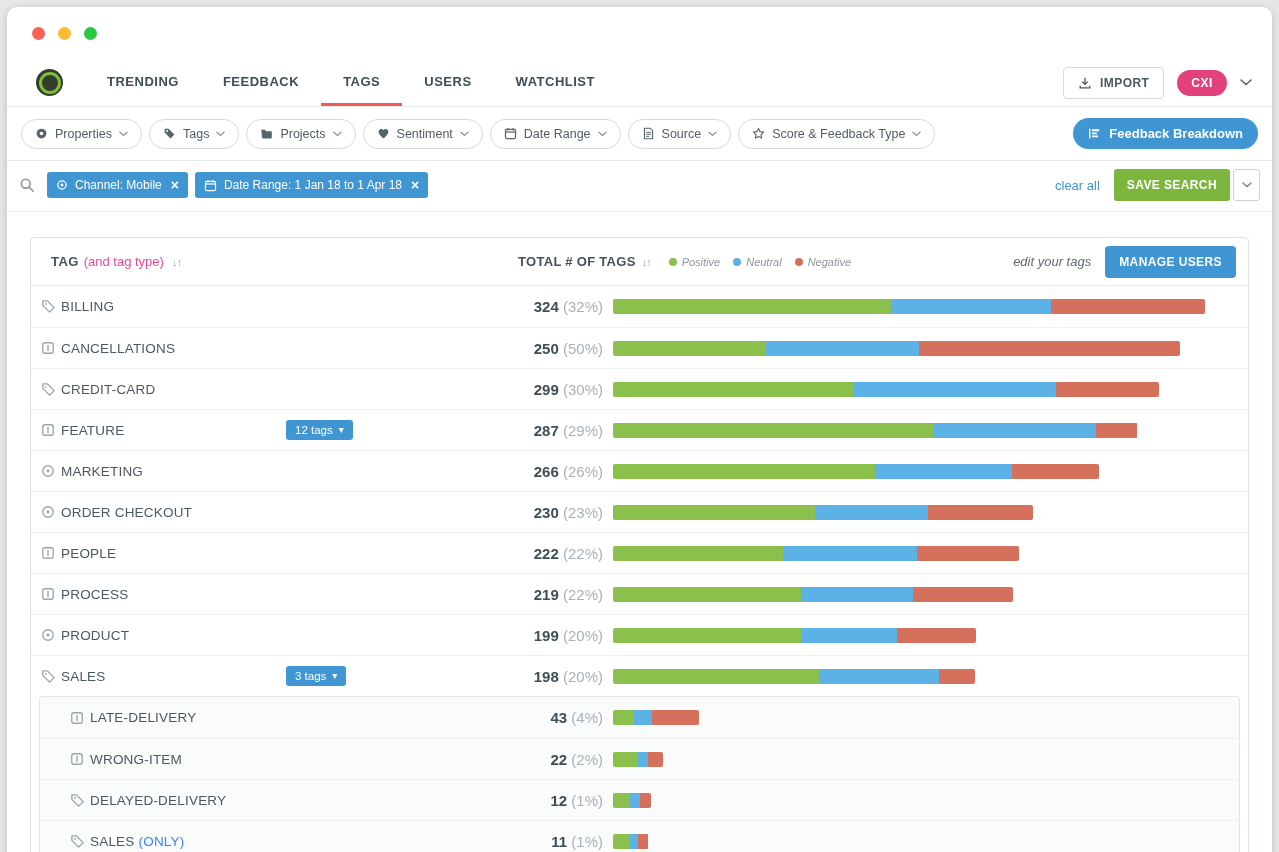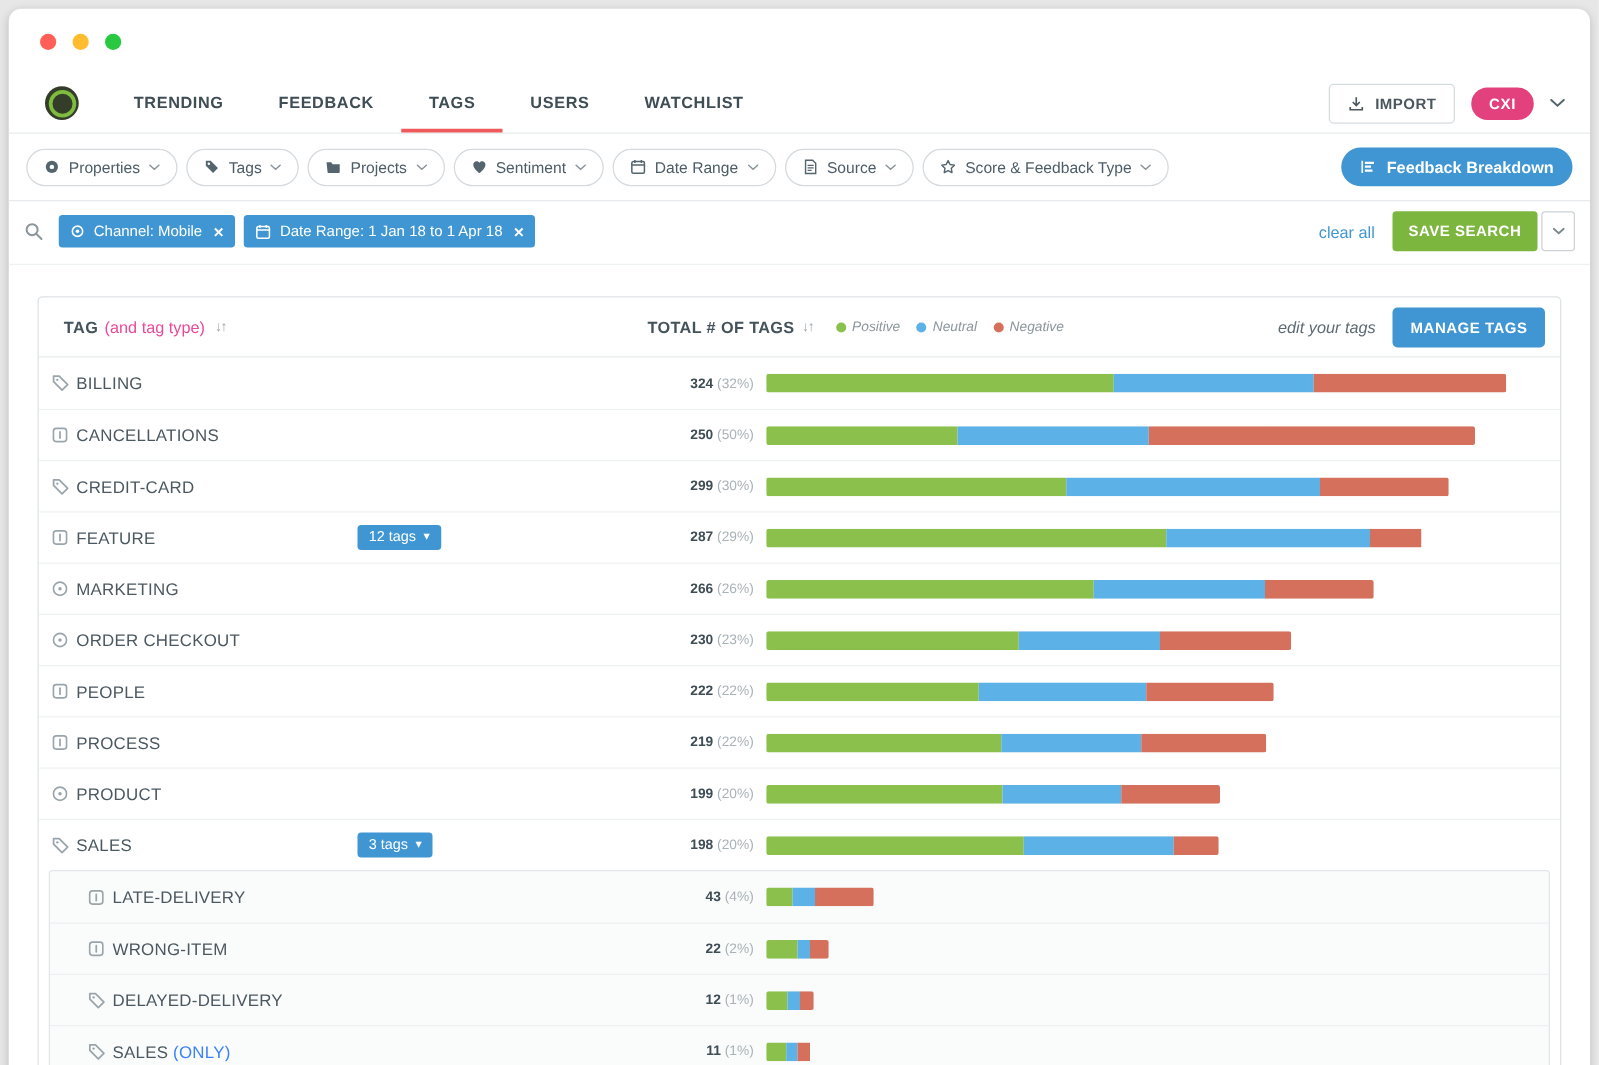--- a/index.html
+++ b/index.html
@@ -53,21 +53,21 @@
   .manage-btn{margin-left:14px;background:var(--accent-blue);color:#fff;border-radius:4px;font-size:12px;font-weight:bold;letter-spacing:.4px;padding:9px 14px;cursor:pointer}
   
   .trow{display:flex;align-items:center;height:41px;padding-left:10px;border-top:1px solid #eef1f2;cursor:pointer}
   .tbody > .trow:first-child{border-top:0}
   .ticon{flex:0 0 20px;display:flex;align-items:center;color:#9aa5ab}
   .tname-wrap{flex:0 0 225px;font-size:13.5px;color:#4b5860;letter-spacing:.2px;white-space:nowrap;overflow:hidden}
   .tsuffix{color:#3b82f6}
   .tchip-wrap{flex:0 0 232px}
   .tchip{display:inline-flex;align-items:center;gap:6px;background:var(--accent-blue);color:#fff;font-size:11.5px;border-radius:3px;padding:4px 9px;cursor:pointer}
   .tchip-caret{font-size:10px;line-height:1}
-  .tcount{flex:0 0 85px;text-align:right;font-size:11px;color:#a9b2b7;white-space:nowrap}
+  .tcount{flex:0 0 85px;text-align:right;font-size:15px;color:#a9b2b7;white-space:nowrap}
   .tcount b{color:#3f4d55}
   .tspacer{flex:0 0 10px}
   .ttrack{flex:1 1 auto;margin-right:43px;height:15px}
   .tbar{height:100%;display:flex;border-radius:2px;overflow:hidden}
   .seg{height:100%}
   .seg.pos{background:var(--positive)}
   .seg.neu{background:var(--neutral)}
   .seg.neg{background:var(--negative)}
   .child-group{margin:0 8px;border:1px solid #e2e6e9;border-radius:3px;background:#fafbfb}
   .child-group .trow{padding-left:30px;border-top:1px solid #edf0f1}
@@ -294,21 +294,21 @@
             <span class="legend-item">
               <span class="legend-dot" style="background:var(--neutral)"></span>
               <span>Neutral</span>
             </span>
             <span class="legend-item">
               <span class="legend-dot" style="background:var(--negative)"></span>
               <span>Negative</span>
             </span>
           </span>
         <span class="edit-label">edit your tags</span>
-        <span class="manage-btn">MANAGE TAGS</span>
+        <span class="manage-btn">MANAGE USERS</span>
       </div>
       <div class="tbody">
           <div class="trow">
             <span class="ticon">
               <svg viewBox="0 0 16 16" width="15" height="15">
                 <path d="M2 2h4.8L14 9.2 9.2 14 2 6.8z" fill="none" stroke="currentColor" stroke-width="1.5" stroke-linejoin="round"></path>
                 <circle cx="5.2" cy="5.2" r="1" fill="currentColor"></circle>
               </svg>
             </span>
             <span class="tname-wrap"><span class="tname">BILLING</span></span>

